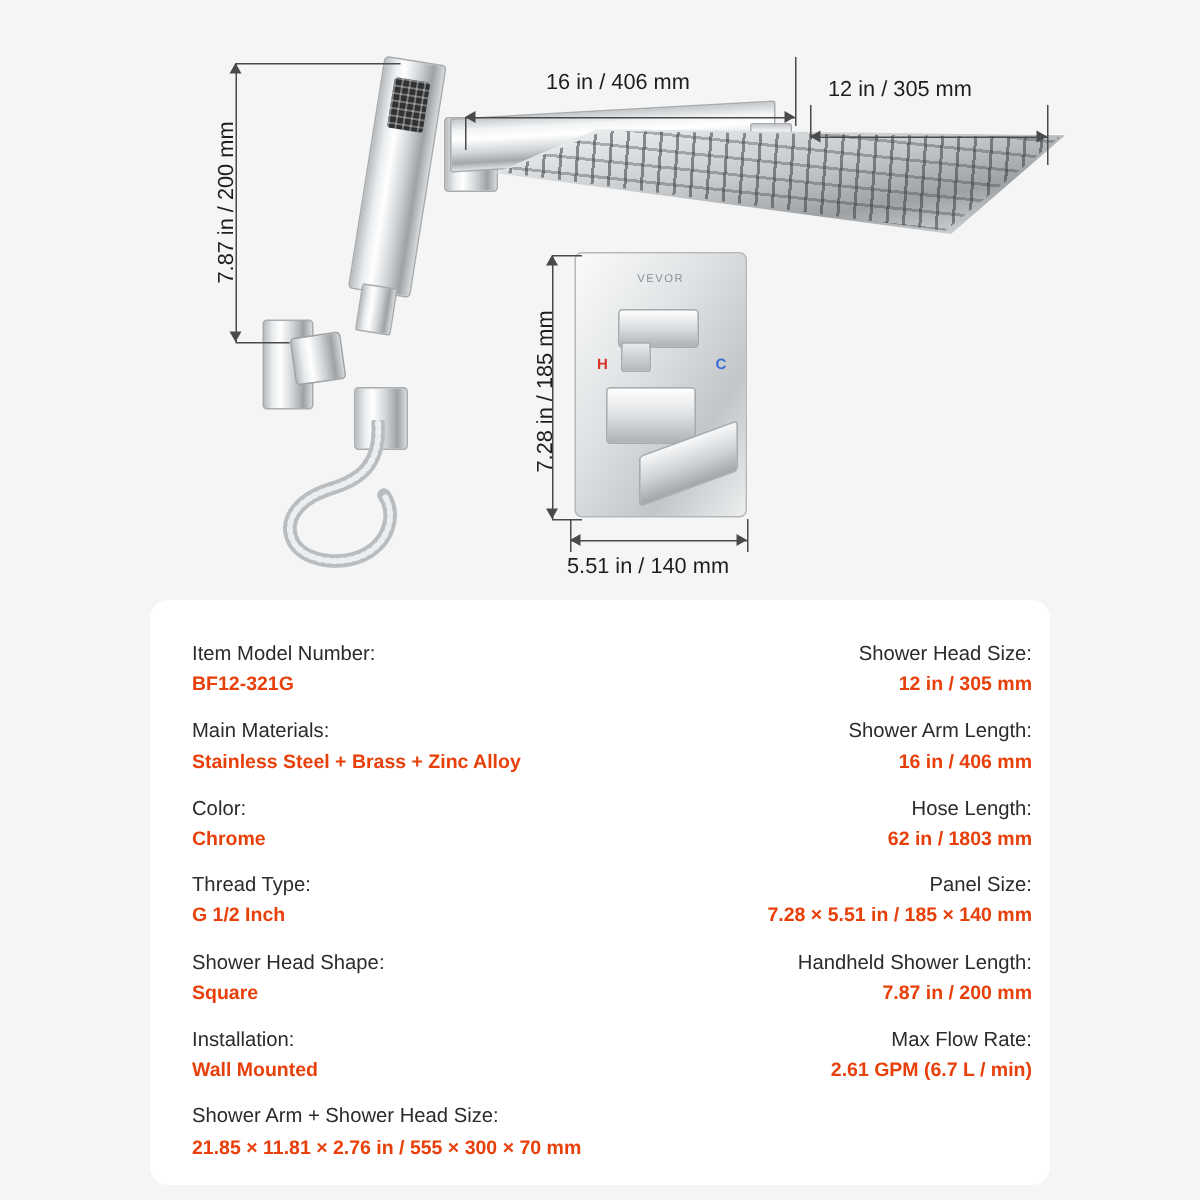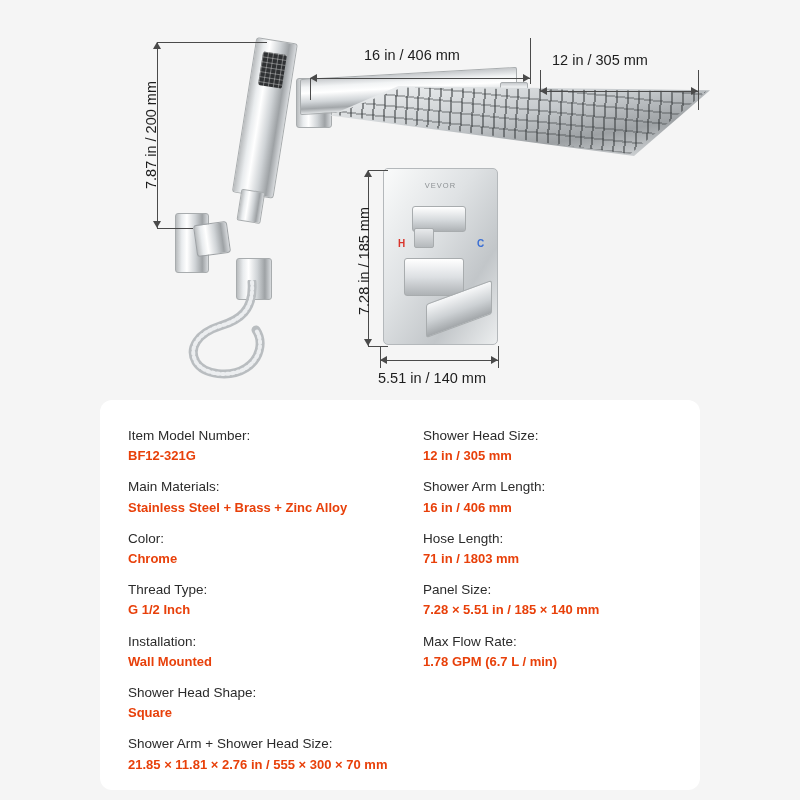--- a/index.html
+++ b/index.html
@@ -290,21 +290,21 @@
     width: 100%; height: 100%;
     display: flex;
     padding: 26px 0 0 0;
     box-sizing: border-box;
   }
   .spec-col {
     flex: 1;
     padding: 0 12px 0 28px;
     box-sizing: border-box;
   }
-  .spec-col.right { padding-left: 18px; }
+  .spec-col.right { padding-left: 18px; text-align: right; }
   .spec-item { margin-bottom: 11px; }
   .spec-label {
     font-size: 13.5px;
     color: #2b2b2b;
     line-height: 1.5;
   }
   .spec-value {
     font-size: 13px;
     color: #e8400a;
     font-weight: bold;
@@ -409,53 +409,57 @@
         </div>
         <div class="spec-item">
           <div class="spec-label">Color:</div>
           <div class="spec-value">Chrome</div>
         </div>
         <div class="spec-item">
           <div class="spec-label">Thread Type:</div>
           <div class="spec-value">G 1/2 Inch</div>
         </div>
         <div class="spec-item">
+          <div class="spec-label">Shower Head Shape:</div>
+          <div class="spec-value">Square</div>
+        </div>
+        <div class="spec-item">
           <div class="spec-label">Installation:</div>
           <div class="spec-value">Wall Mounted</div>
         </div>
         <div class="spec-item">
-          <div class="spec-label">Shower Head Shape:</div>
-          <div class="spec-value">Square</div>
-        </div>
-        <div class="spec-item">
           <div class="spec-label">Shower Arm + Shower Head Size:</div>
           <div class="spec-value">21.85 × 11.81 × 2.76 in / 555 × 300 × 70 mm</div>
         </div>
       </div>
 
       <div class="spec-col right">
         <div class="spec-item">
           <div class="spec-label">Shower Head Size:</div>
           <div class="spec-value">12 in / 305 mm</div>
         </div>
         <div class="spec-item">
           <div class="spec-label">Shower Arm Length:</div>
           <div class="spec-value">16 in / 406 mm</div>
         </div>
         <div class="spec-item">
           <div class="spec-label">Hose Length:</div>
-          <div class="spec-value">71 in / 1803 mm</div>
+          <div class="spec-value">62 in / 1803 mm</div>
         </div>
         <div class="spec-item">
           <div class="spec-label">Panel Size:</div>
           <div class="spec-value">7.28 × 5.51 in / 185 × 140 mm</div>
         </div>
         <div class="spec-item">
+          <div class="spec-label">Handheld Shower Length:</div>
+          <div class="spec-value">7.87 in / 200 mm</div>
+        </div>
+        <div class="spec-item">
           <div class="spec-label">Max Flow Rate:</div>
-          <div class="spec-value">1.78 GPM (6.7 L / min)</div>
+          <div class="spec-value">2.61 GPM (6.7 L / min)</div>
         </div>
         <div class="spec-item">
         </div>
       </div>
 
     </div>
   </div>
 
 </div>
 

